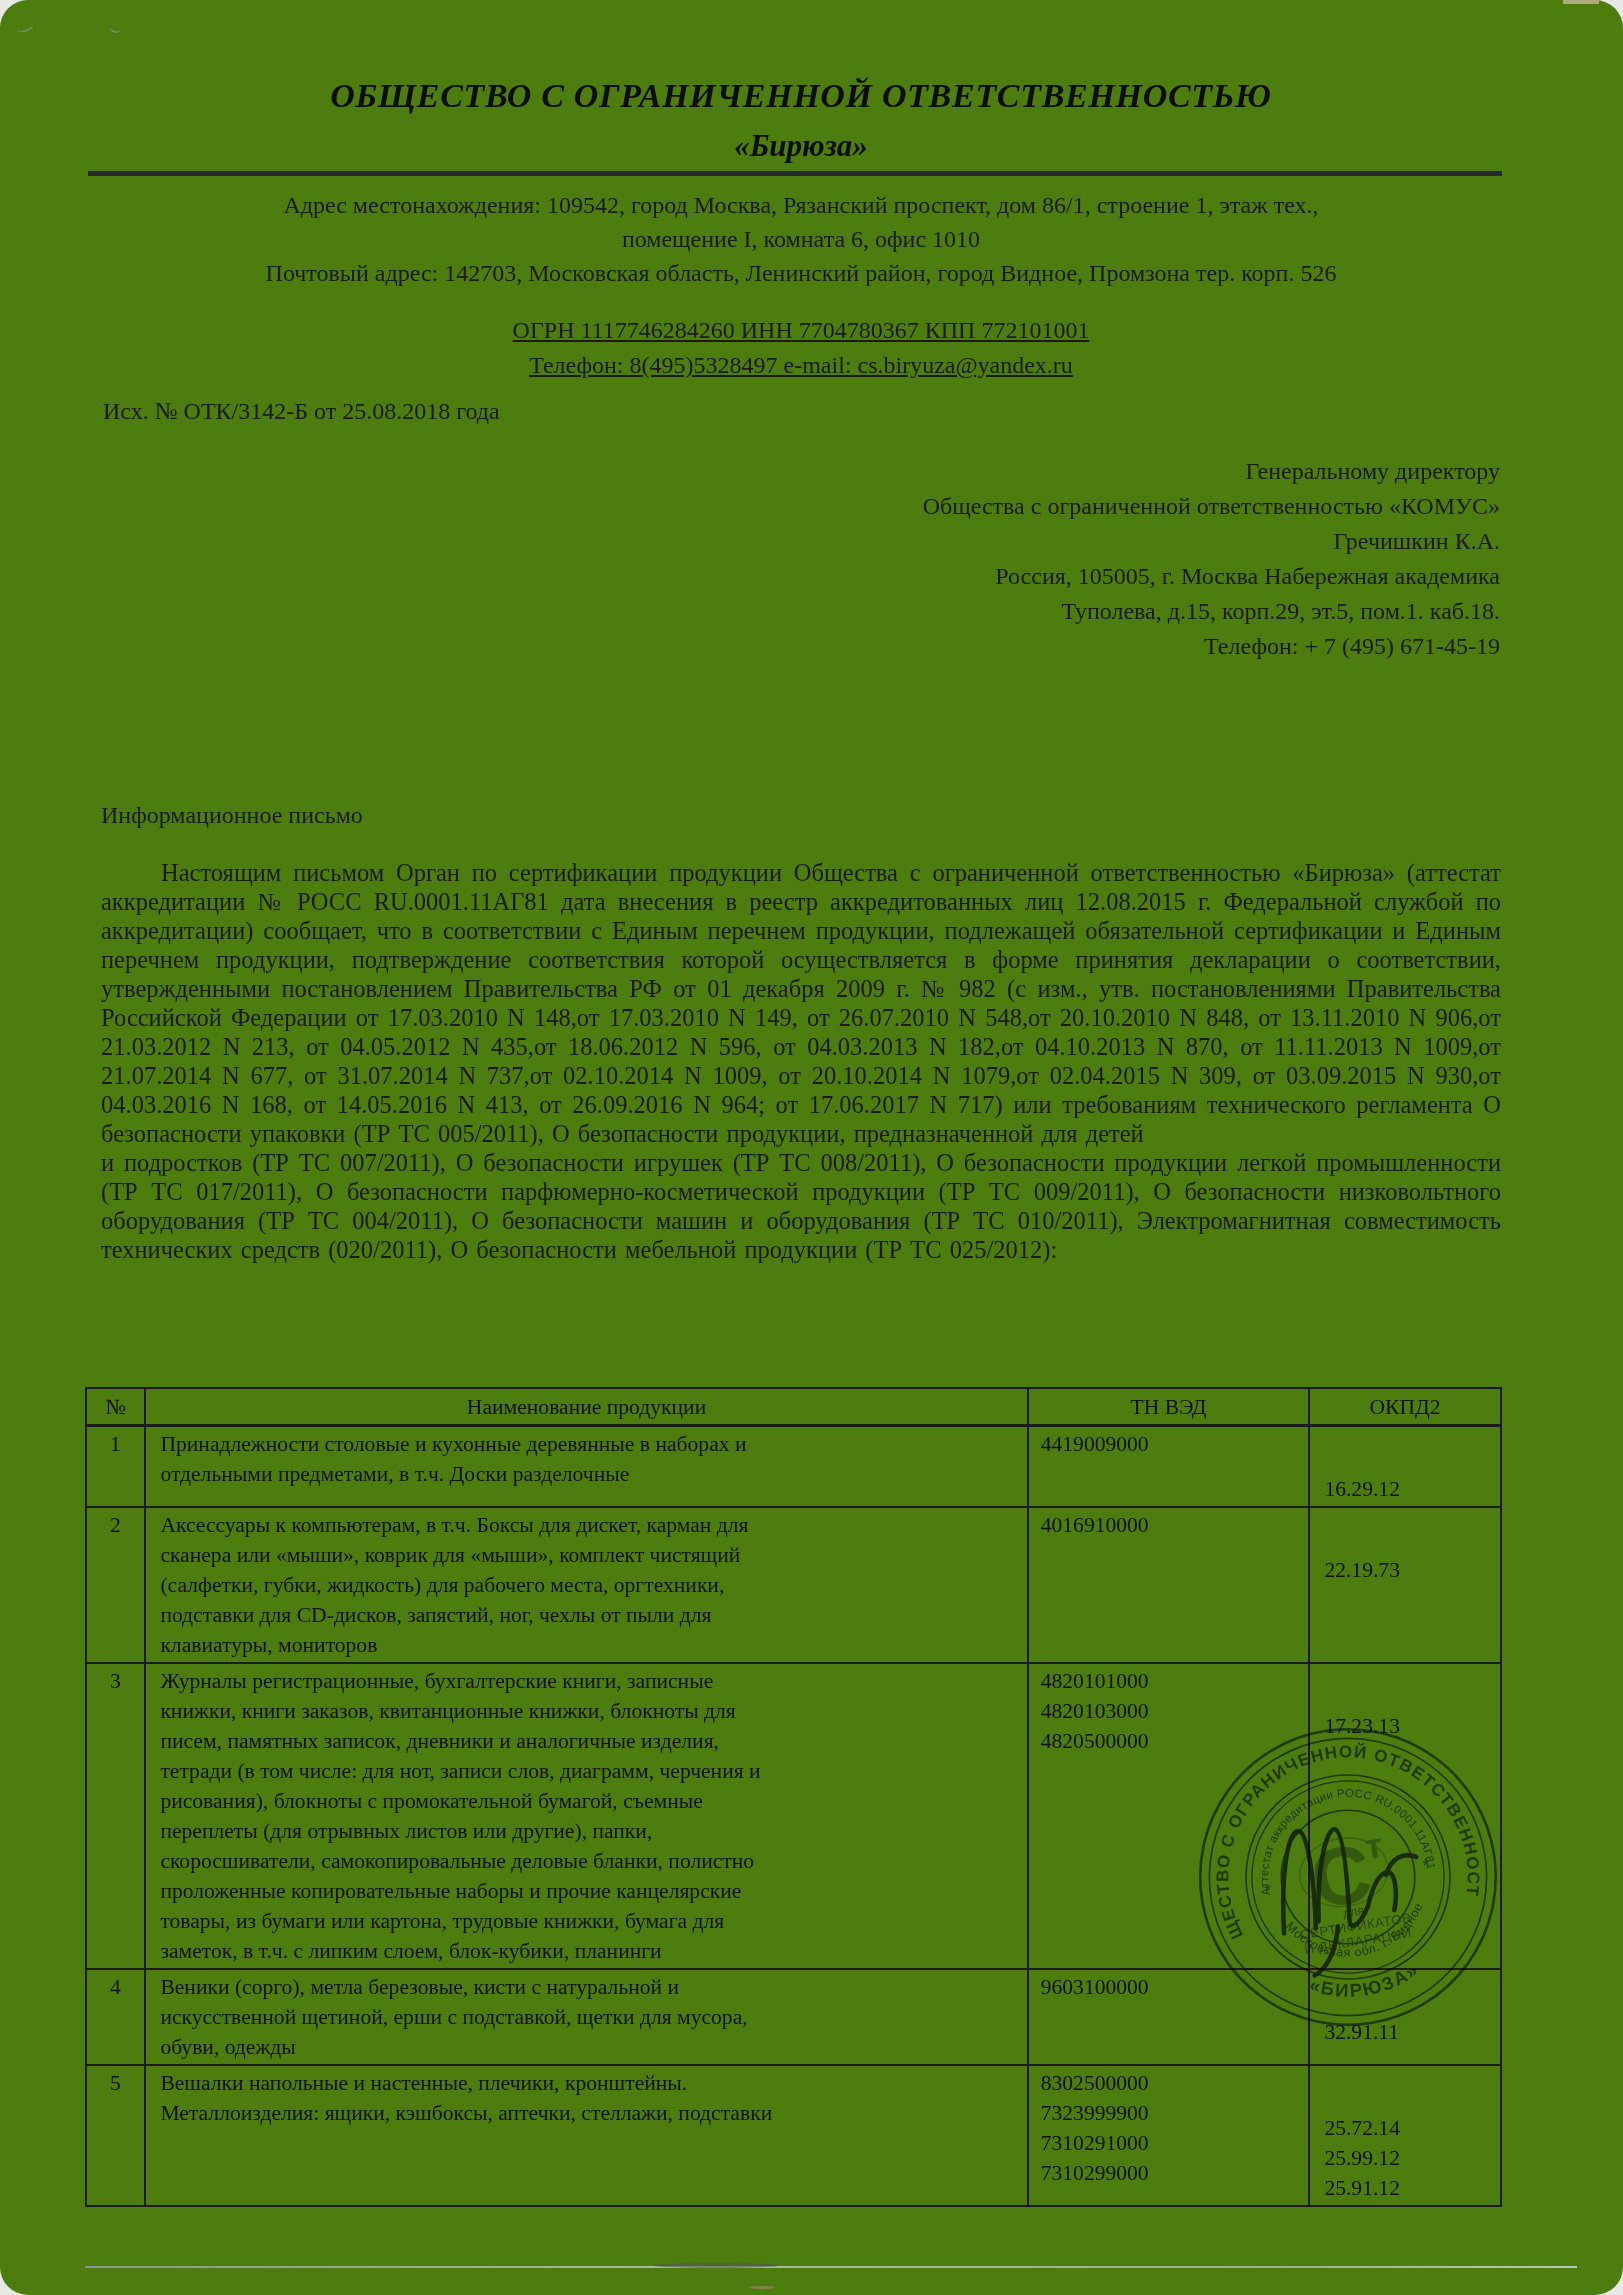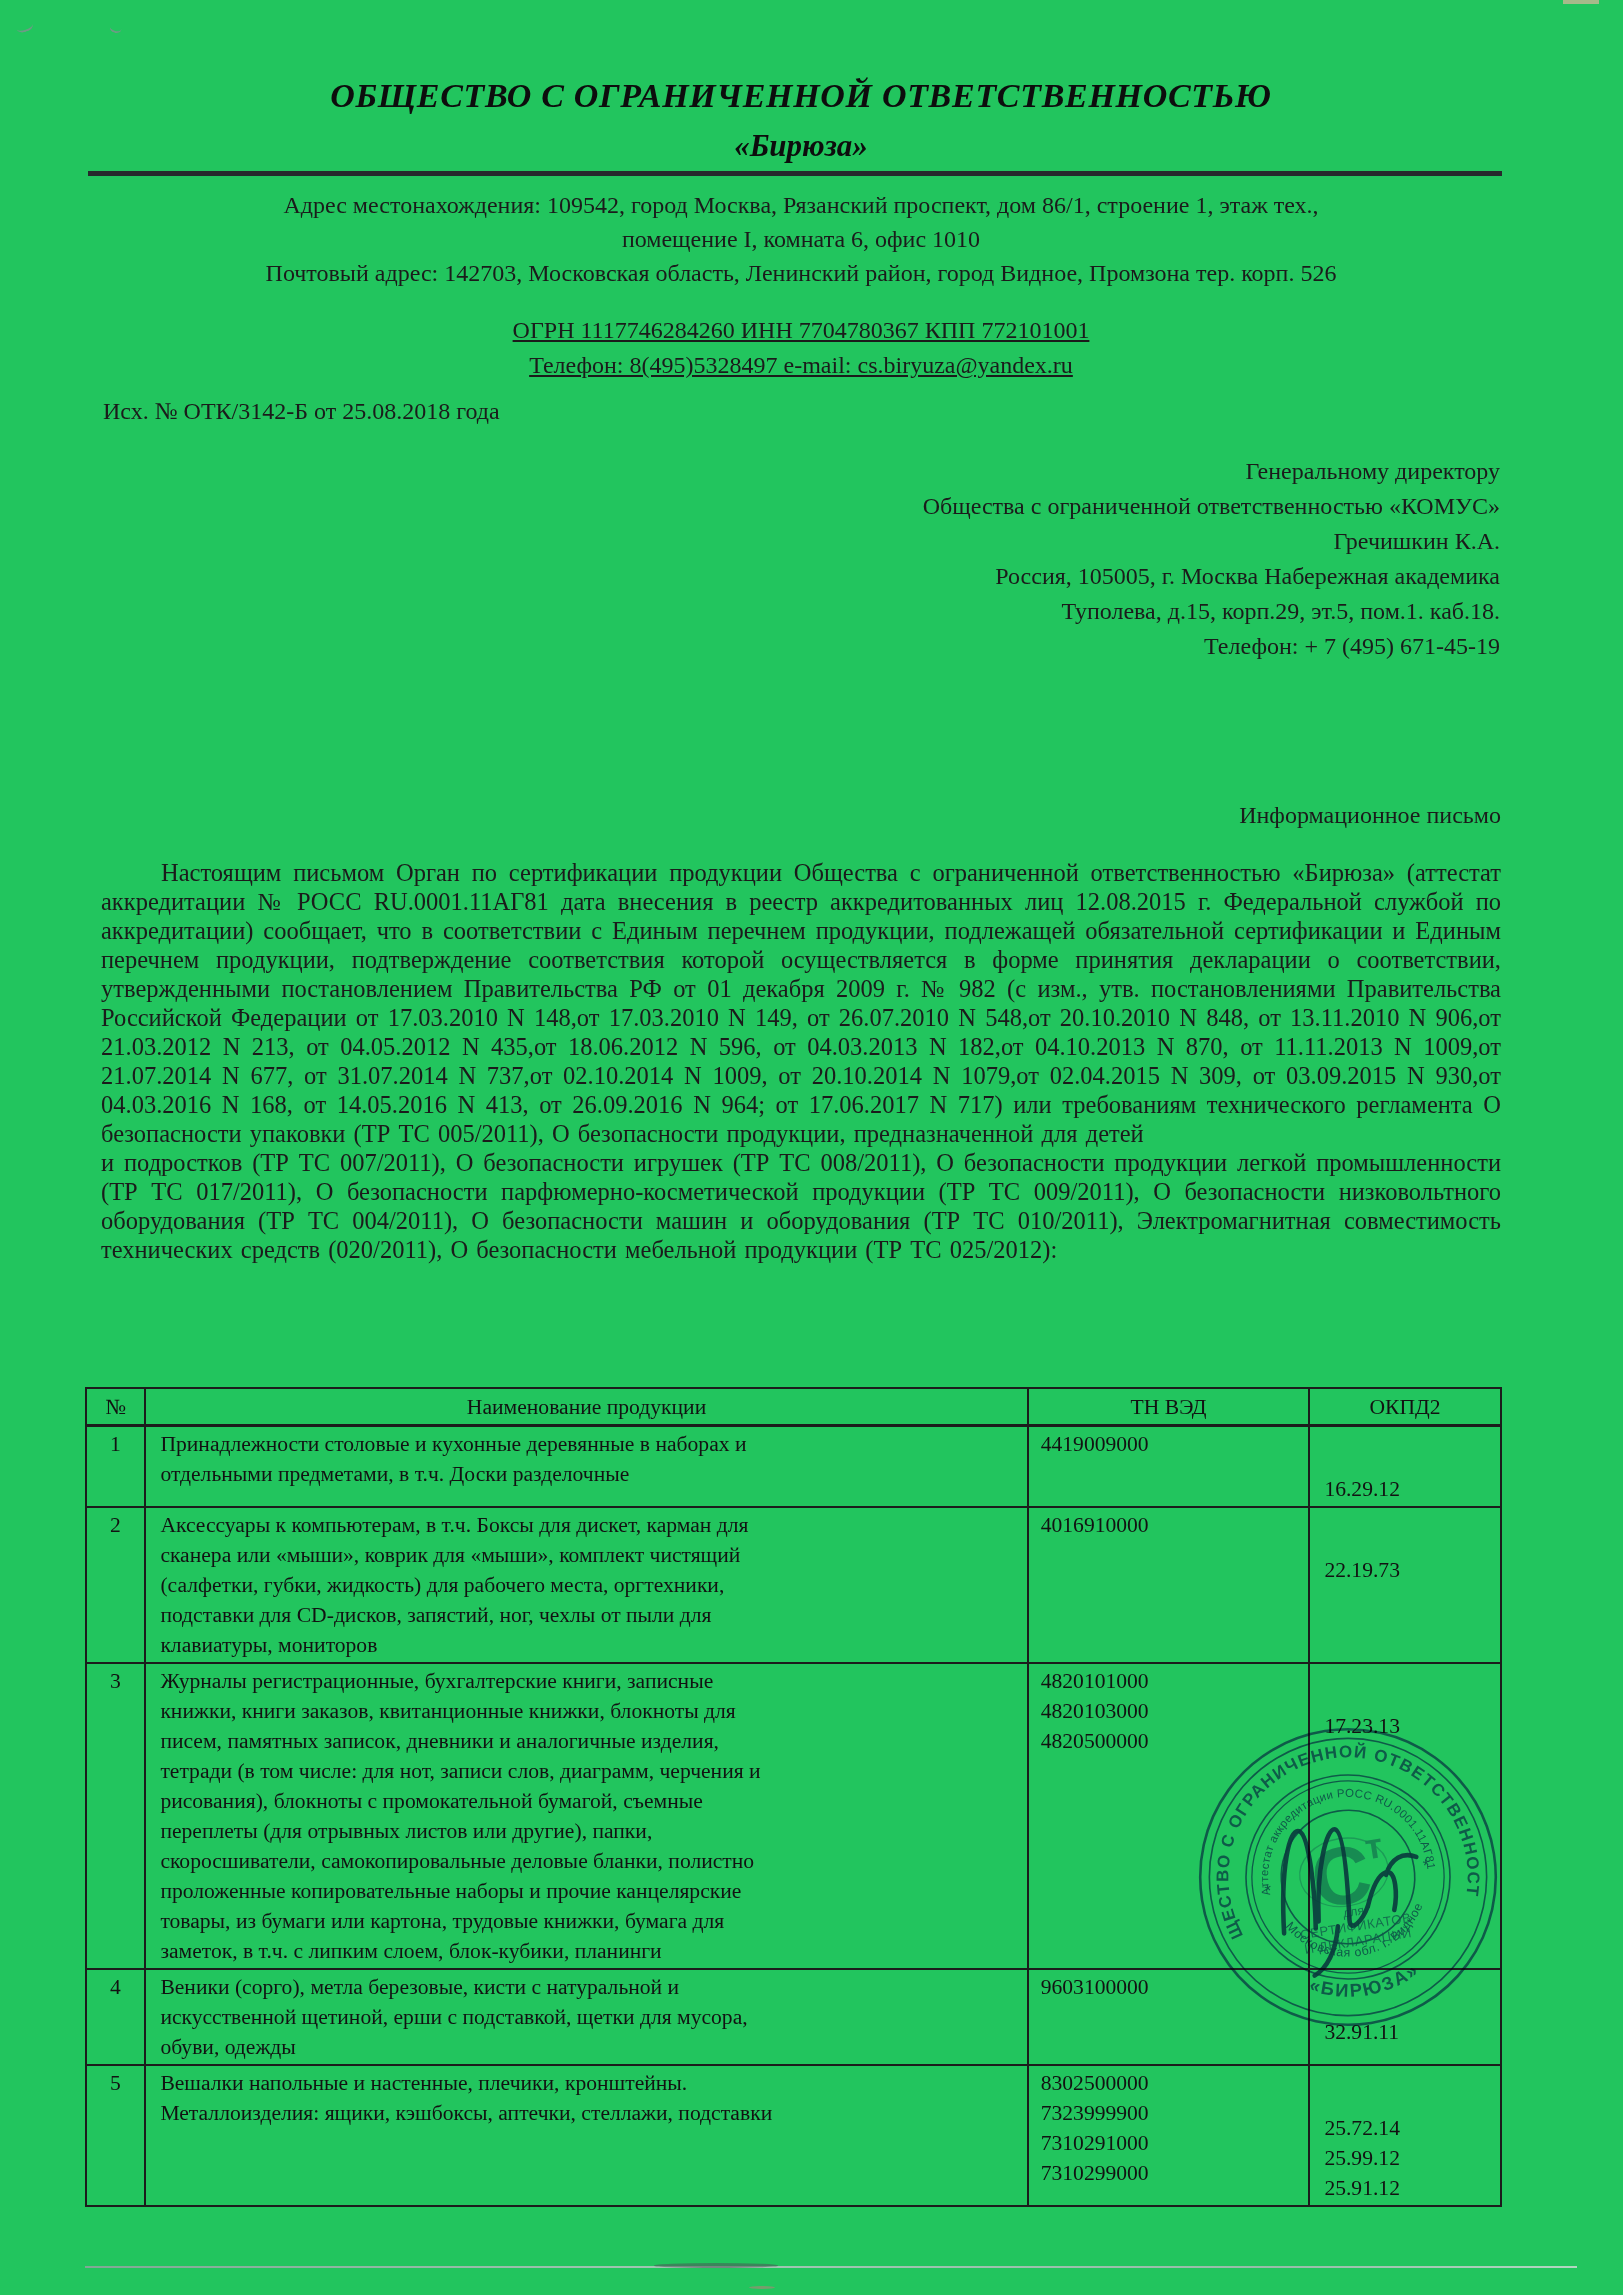--- a/index.html
+++ b/index.html
@@ -1,22 +1,23 @@
 <!DOCTYPE html>
 <html style="font-size:10.5px"><head>
 <meta charset="utf-8">
 <style>
   html,body{margin:0;padding:0;background:#e8e8e6;}
   .page{
     position:relative;
     width:1623px;height:2295px;
-    background:#22c55e;
+    background:#4d7c0f;
     font-family:"Liberation Serif","DejaVu Serif",serif;
     color:#1b1b1b;
     overflow:hidden;
+    border-radius:28px;
   }
   
   .scan-bottom-line{position:absolute;top:2266px;left:85px;width:1492px;height:2px;
     background:linear-gradient(to right,#9aa0a3,#c3c7c9 40%,#b5babc 80%,#d8dadb);opacity:.8;}
   .scan-bottom-smudge{position:absolute;top:2263px;left:654px;width:124px;height:4.6px;
     background:#4d5357;border-radius:50%;opacity:.55;}
   .scan-red-dot{position:absolute;top:2286px;left:749px;width:26px;height:3.3px;
     background:#b08277;border-radius:50%;opacity:.6;}
   .corner-notch{position:absolute;top:0;left:1563px;width:36px;height:3.9px;background:#c9b795;opacity:.8;}
   .pencil-mark{position:absolute;width:17px;height:8.5px;border-bottom:2.6px solid #878d92;
@@ -33,21 +34,21 @@
   .addr-block{position:absolute;top:188px;left:101px;width:1400px;text-align:center;
     font-size:24px;line-height:34px;}
   .reg-block{position:absolute;top:313px;left:101px;width:1400px;text-align:center;
     font-size:24px;line-height:35px;text-decoration:underline;}
 
   .outgoing{position:absolute;top:398px;left:103px;font-size:24px;}
 
   .recipient{position:absolute;top:454px;left:101px;width:1399px;text-align:right;
     font-size:24px;line-height:35px;}
 
-  .letter-title{position:absolute;top:802px;left:101px;width:1400px;text-align:right;font-size:24px;}
+  .letter-title{position:absolute;top:802px;left:101px;width:1400px;text-align:left;font-size:24px;}
 
   .body-text{position:absolute;top:858px;left:101px;width:1400px;
     font-size:24.5px;line-height:29px;text-align:justify;text-indent:60px;
     word-spacing:2px;white-space:pre-line;}
 
   
   table.products{position:absolute;top:1387px;left:85px;width:1415px;
     border-collapse:collapse;table-layout:fixed;
     font-size:21.6px;line-height:30px;color:#121212;}
   table.products th,table.products td{border:2px solid #1c1c1c;vertical-align:top;

